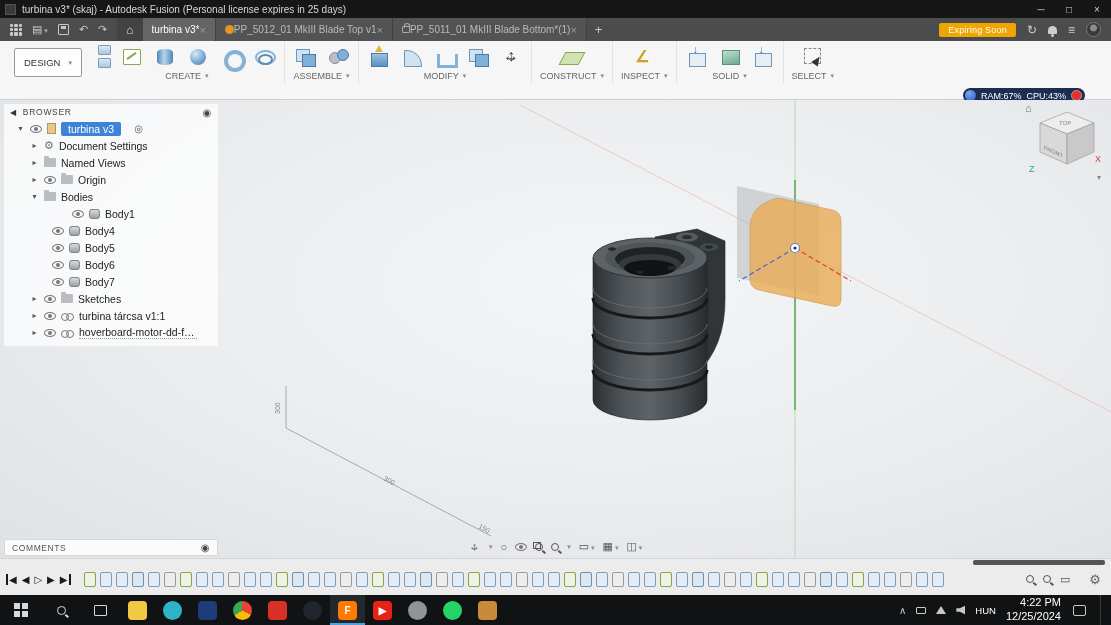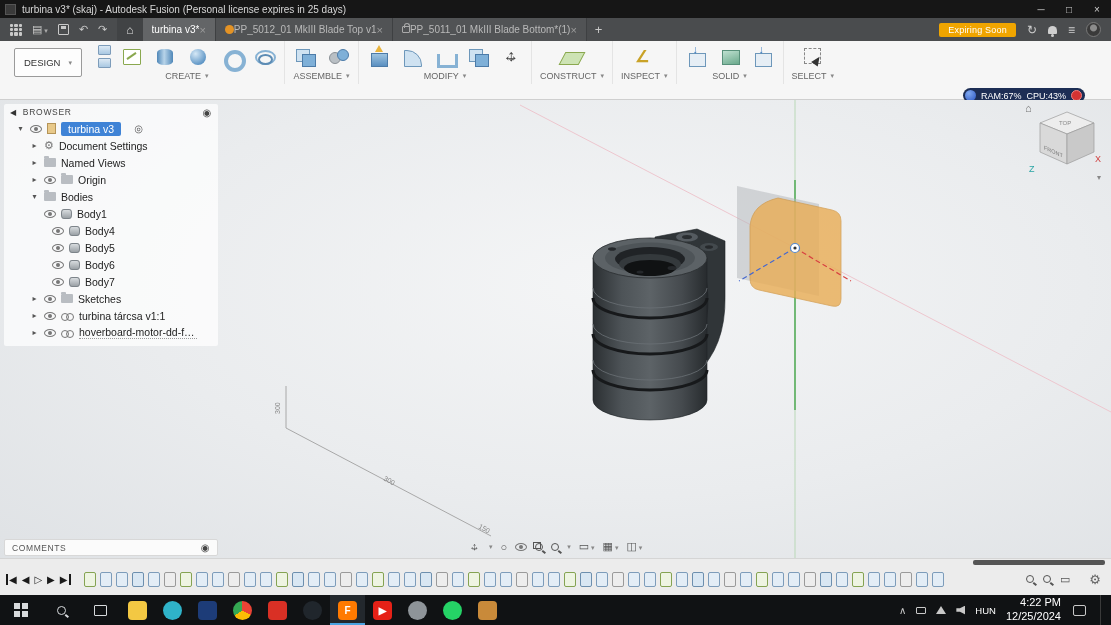--- a/index.html
+++ b/index.html
@@ -403,21 +403,21 @@
         <span class="arw">▸</span>
         <span class="eye"></span>
         <span class="folder"></span>
         <span>Origin</span>
       </div>
       <div class="brow" style="padding-left:26px;">
         <span class="arw">▾</span>
         <span class="folder"></span>
         <span>Bodies</span>
       </div>
-      <div class="brow" style="padding-left:40px;">
+      <div class="brow" style="padding-left:68px;">
         <span class="eye"></span>
         <span class="bodyico"></span>
         <span>Body1</span>
       </div>
       <div class="brow" style="padding-left:48px;">
         <span class="eye"></span>
         <span class="bodyico"></span>
         <span>Body4</span>
       </div>
       <div class="brow" style="padding-left:48px;">

